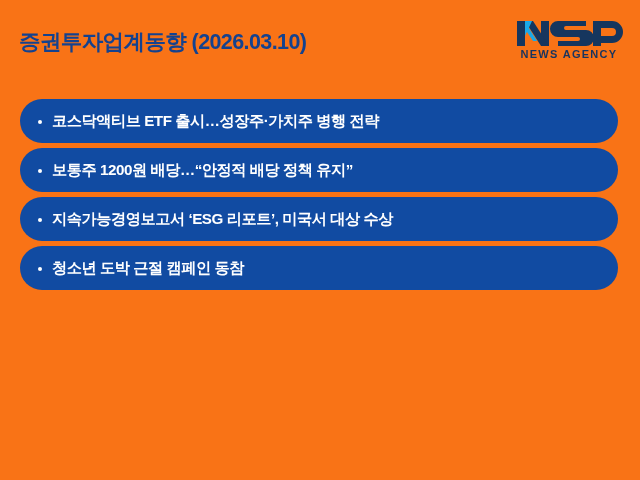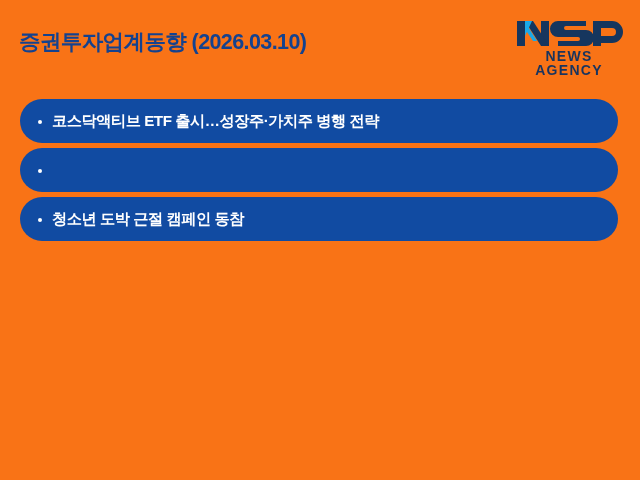--- a/index.html
+++ b/index.html
@@ -57,21 +57,21 @@
     display: block;
     width: 108px;
     height: 29px;
   }
   .logo-sub {
     position: absolute;
     left: 0;
     top: 30px;
     width: 108px;
     text-align: center;
-    font-size: 14px;
+    font-size: 11px;
     font-weight: 700;
     letter-spacing: 1.3px;
     color: #18345f;
     line-height: 1;
   }
 
   
   .pill-list {
     position: absolute;
     left: 20px;
@@ -144,23 +144,28 @@
   </div>
 
   <div class="pill-list">
 
     <div class="pill">
       <span class="pill-bullet"></span>
       <span class="pill-text">코스닥액티브 ETF 출시…성장주·가치주 병행 전략</span>
     </div>
 
 
+    <div class="pill">
+      <span class="pill-bullet"></span>
+      <span class="pill-text">보통주 1200원 배당…“안정적 배당 정책 유지”</span>
+    </div>
 
     <div class="pill">
       <span class="pill-bullet"></span>
+      <span class="pill-text">지속가능경영보고서 ‘ESG 리포트’, 미국서 대상 수상</span>
     </div>
 
     <div class="pill">
       <span class="pill-bullet"></span>
       <span class="pill-text">청소년 도박 근절 캠페인 동참</span>
     </div>
 
   </div>
 
 </div>

